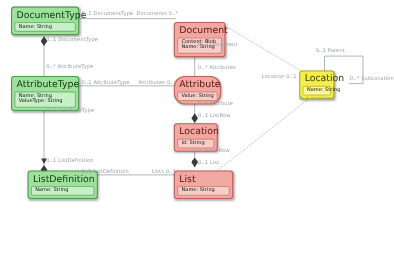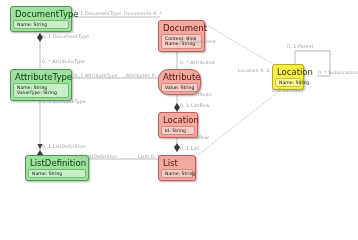--- a/index.html
+++ b/index.html
@@ -169,21 +169,21 @@
     </div>
   </div>
 
   <div class="entity red" style="left:158px; top:112px; width:40px;">
     <div class="title">Location</div>
     <div class="attrs">
       <div>Id: String</div>
     </div>
   </div>
 
-  <div class="entity red" style="left:158px; top:155px; width:38px;">
+  <div class="entity red" style="left:158px; top:155px; width:54px;">
     <div class="title">List</div>
     <div class="attrs">
       <div>Name: String</div>
     </div>
   </div>
 
   <div class="entity yellow" style="left:272px; top:64px; width:32px;">
     <div class="title">Location</div>
     <div class="attrs">
       <div>Name: String</div>

